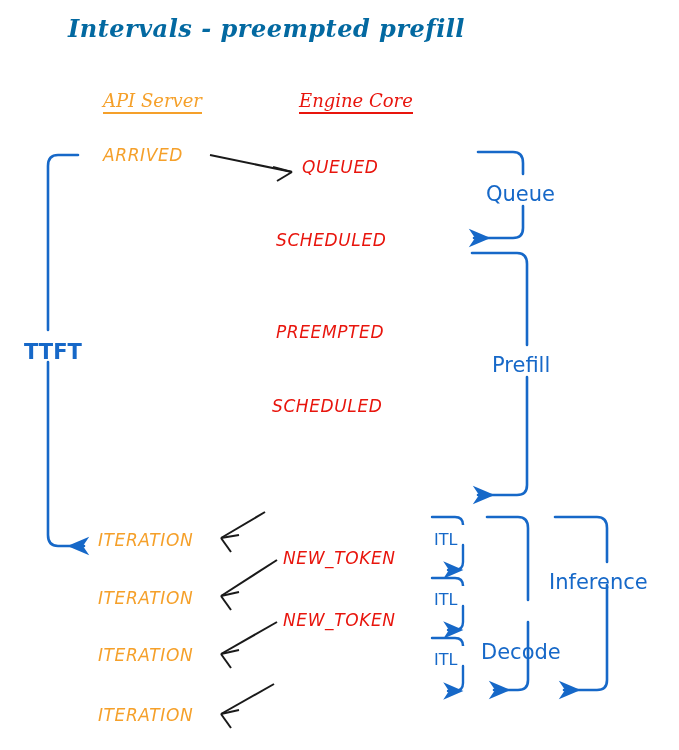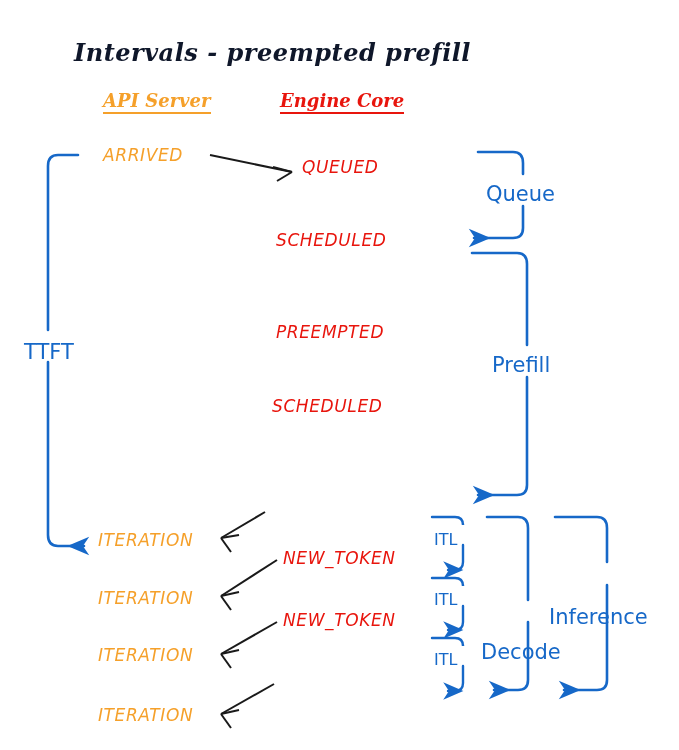--- a/index.html
+++ b/index.html
@@ -12,44 +12,43 @@
     width: 679px;
     height: 750px;
     background: #ffffff;
     overflow: hidden;
     font-family: "DejaVu Sans", sans-serif;
   }
   .abs { position: absolute; }
 
   
   .title {
-    left: 74px;
+    left: 68px;
     top: 14px;
     font-family: "DejaVu Serif", serif;
     font-style: italic;
     font-weight: bold;
     font-size: 24px;
-    color: #0f172a;
+    color: #0369a1;
     letter-spacing: 0.5px;
     white-space: nowrap;
-    margin-top: 24px;
   }
 
   
   .col-head {
     font-family: "DejaVu Serif", serif;
     font-style: italic;
-    font-weight: bold;
+    font-weight: normal;
     font-size: 18px;
     white-space: nowrap;
     border-bottom: 2px solid currentColor;
     padding-bottom: 1px;
   }
   .col-head.api { left: 103px; top: 90px; color: #f5a02a; }
-  .col-head.engine { left: 280px; top: 90px; color: #e8150d; }
+  .col-head.engine { left: 299px; top: 90px; color: #e8150d; }
 
   
   .evt {
     font-family: "DejaVu Sans", sans-serif;
     font-style: italic;
     font-size: 17px;
     letter-spacing: 0.6px;
     white-space: nowrap;
   }
   .evt.orange { color: #f5a02a; }
@@ -88,25 +87,25 @@
   <div class="abs evt orange" style="left:98px;  top:645px;">ITERATION</div>
   <div class="abs evt orange" style="left:98px;  top:705px;">ITERATION</div>
 
   <div class="abs evt red" style="left:302px; top:157px;">QUEUED</div>
   <div class="abs evt red" style="left:276px; top:230px;">SCHEDULED</div>
   <div class="abs evt red" style="left:276px; top:308px;margin-top:14px;">PREEMPTED</div>
   <div class="abs evt red" style="left:272px; top:396px;">SCHEDULED</div>
   <div class="abs evt red" style="left:283px; top:548px;">NEW_TOKEN</div>
   <div class="abs evt red" style="left:283px; top:610px;">NEW_TOKEN</div>
 
-  <div class="abs blue-label" style="left:24px;  top:340px;">TTFT</div>
+  <div class="abs blue-label" style="left:24px;  top:340px;font-weight:bold;">TTFT</div>
   <div class="abs blue-label" style="left:486px; top:182px;">Queue</div>
   <div class="abs blue-label" style="left:492px; top:353px;text-align:center;">Prefill</div>
   <div class="abs blue-label" style="left:481px; top:640px;">Decode</div>
-  <div class="abs blue-label" style="left:549px; top:570px;margin-top:35px;">Inference</div>
+  <div class="abs blue-label" style="left:549px; top:570px;">Inference</div>
   <div class="abs blue-label small" style="left:434px; top:530px;">ITL</div>
   <div class="abs blue-label small" style="left:434px; top:590px;">ITL</div>
   <div class="abs blue-label small" style="left:434px; top:650px;">ITL</div>
 
   <svg class="overlay" viewBox="0 0 679 750">
     <defs>
       <marker id="bluearrow" markerWidth="10" markerHeight="10" refX="7" refY="4" orient="auto" markerUnits="strokeWidth">
         <path d="M 9,0.4 L 0.6,4 L 9,7.6 L 6.6,4 Z" fill="#1668c8"></path>
       </marker>
       <marker id="bluearrowR" markerWidth="10" markerHeight="10" refX="7" refY="4" orient="auto" markerUnits="strokeWidth">

